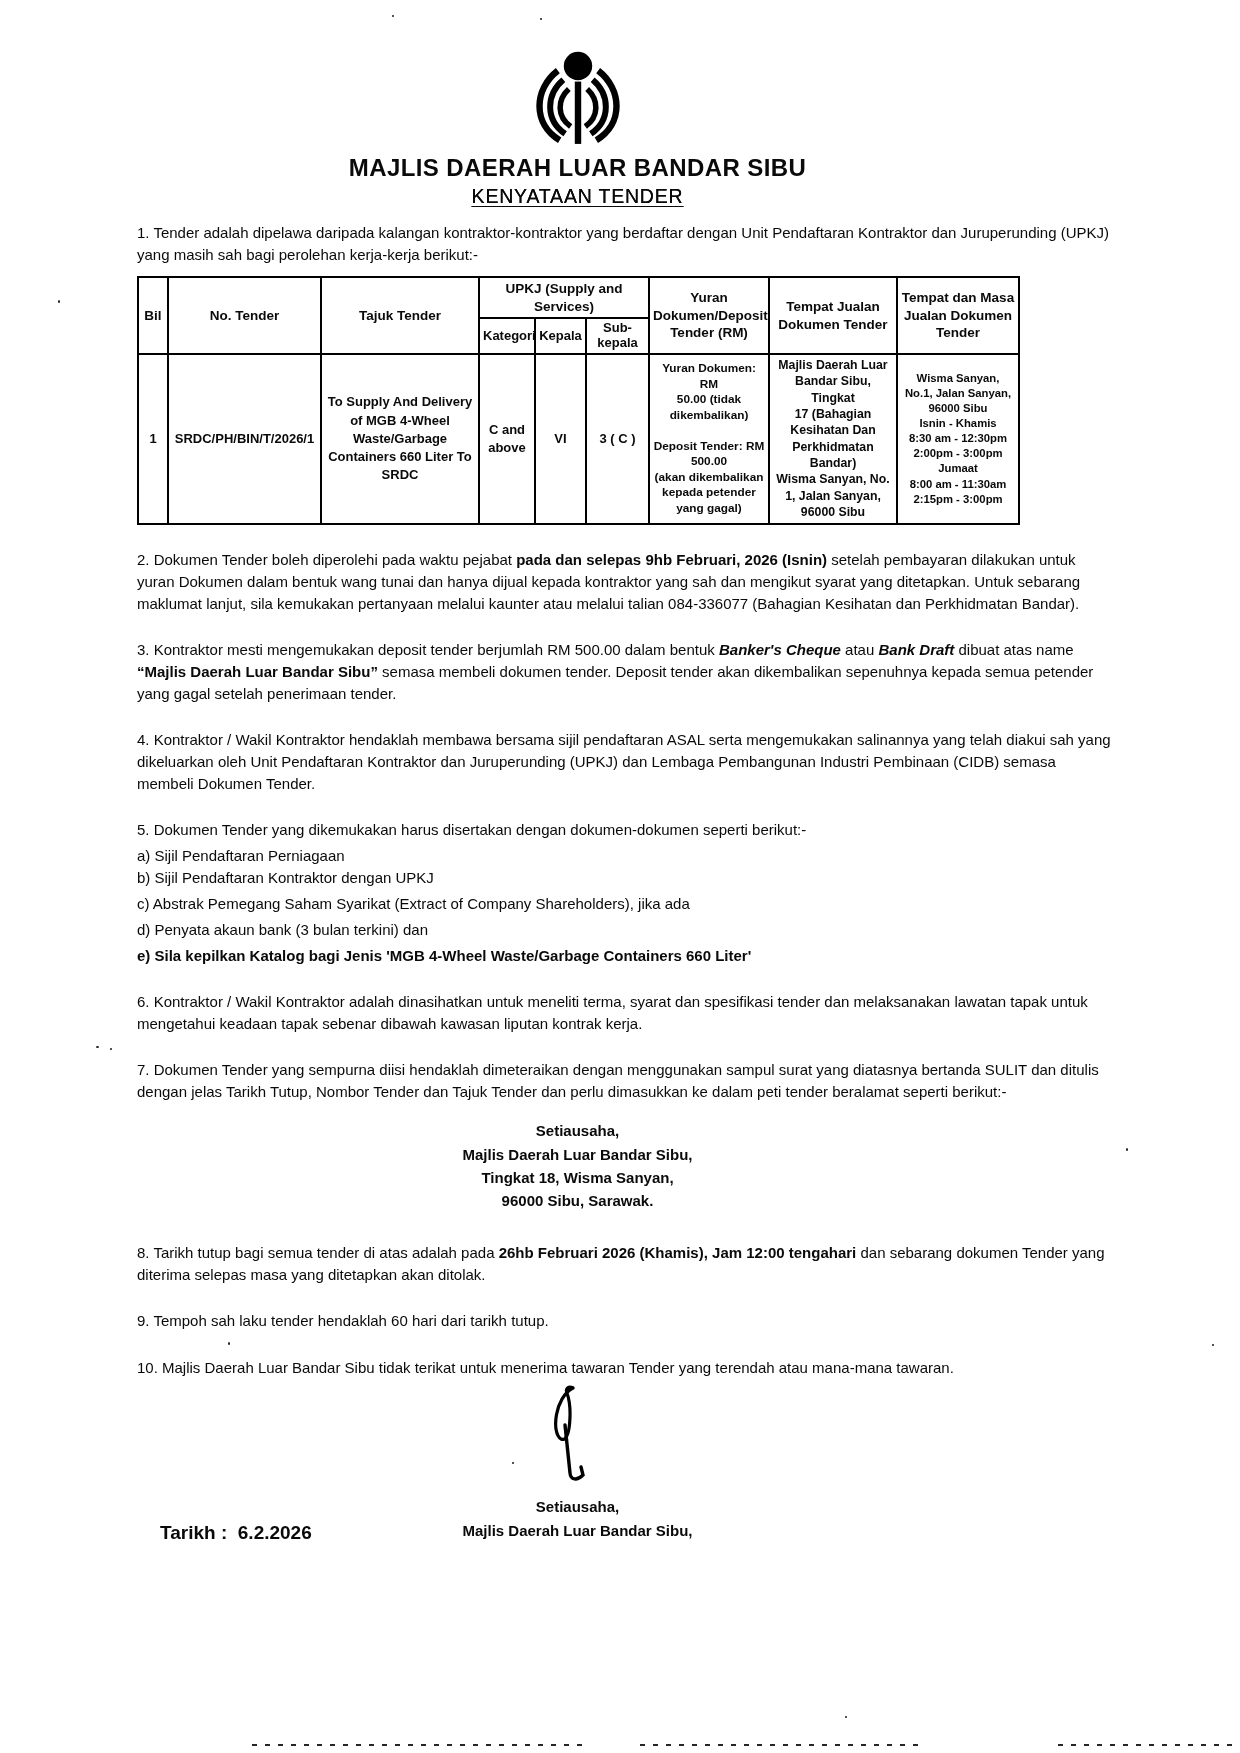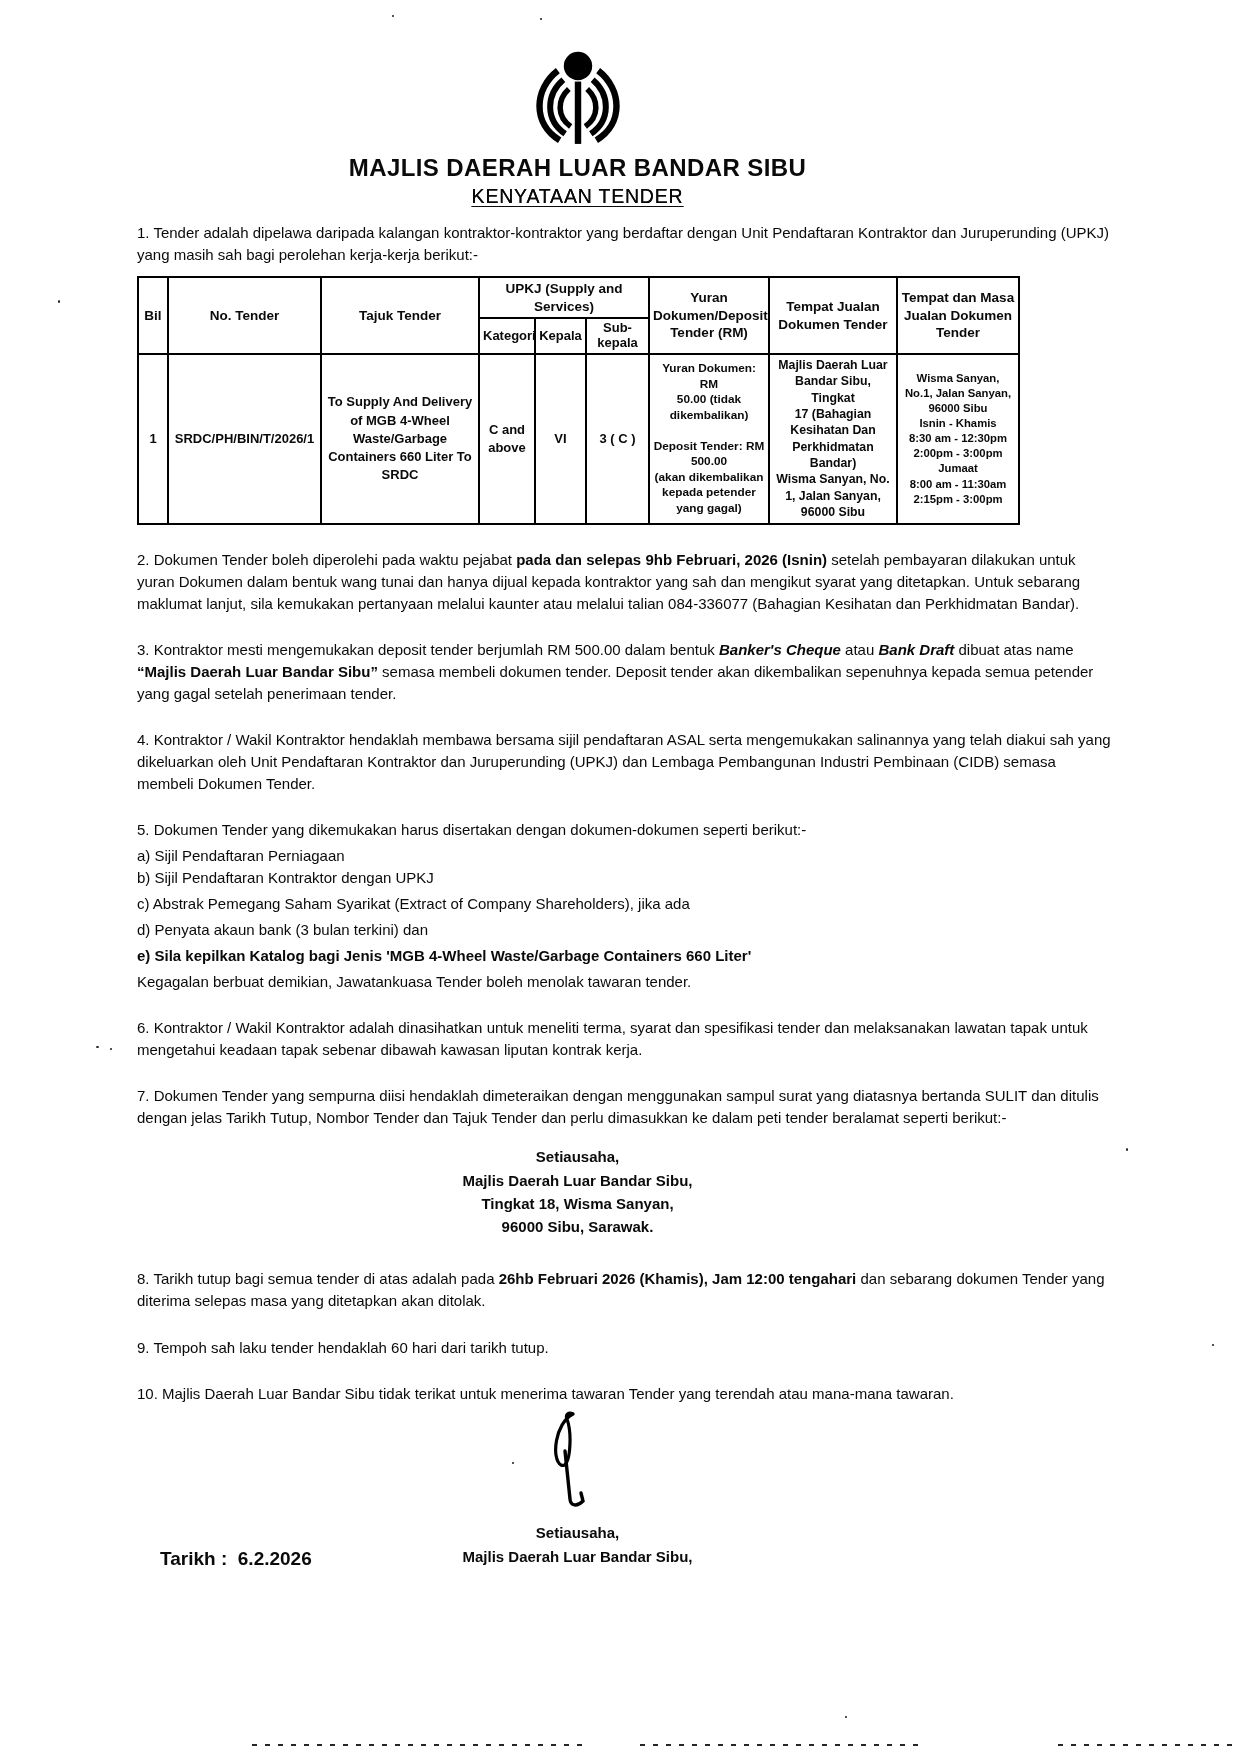--- a/index.html
+++ b/index.html
@@ -161,21 +161,20 @@
     <p class="para gap"><span>3. Kontraktor mesti mengemukakan deposit tender berjumlah RM 500.00 dalam bentuk </span><span class="bi">Banker's Cheque</span><span> atau </span><span class="bi">Bank Draft</span><span> dibuat atas name </span><span class="b">“Majlis Daerah Luar Bandar Sibu”</span><span> semasa membeli dokumen tender. Deposit tender akan dikembalikan sepenuhnya kepada semua petender yang gagal setelah penerimaan tender.</span></p>
 
     <p class="para gap">4. Kontraktor / Wakil Kontraktor hendaklah membawa bersama sijil pendaftaran ASAL serta mengemukakan salinannya yang telah diakui sah yang dikeluarkan oleh Unit Pendaftaran Kontraktor dan Juruperunding (UPKJ) dan Lembaga Pembangunan Industri Pembinaan (CIDB) semasa membeli Dokumen Tender.</p>
 
     <p class="para gap list-line">5. Dokumen Tender yang dikemukakan harus disertakan dengan dokumen-dokumen seperti berikut:-</p>
     <p class="para list-line" style="margin-top:4px">a) Sijil Pendaftaran Perniagaan</p>
     <p class="para list-line" style="">b) Sijil Pendaftaran Kontraktor dengan UPKJ</p>
     <p class="para list-line" style="margin-top:4px">c) Abstrak Pemegang Saham Syarikat (Extract of Company Shareholders), jika ada</p>
     <p class="para list-line" style="margin-top:4px">d) Penyata akaun bank (3 bulan terkini) dan</p>
     <p class="para list-line b" style="margin-top:4px">e) Sila kepilkan Katalog bagi Jenis 'MGB 4-Wheel Waste/Garbage Containers 660 Liter'</p>
-    <p class="para list-line" style="margin-top:4px">Kegagalan berbuat demikian, Jawatankuasa Tender boleh menolak tawaran tender.</p>
 
     <p class="para gap">6. Kontraktor / Wakil Kontraktor adalah dinasihatkan untuk meneliti terma, syarat dan spesifikasi tender dan melaksanakan lawatan tapak untuk mengetahui keadaan tapak sebenar dibawah kawasan liputan kontrak kerja.</p>
 
     <p class="para gap">7. Dokumen Tender yang sempurna diisi hendaklah dimeteraikan dengan menggunakan sampul surat yang diatasnya bertanda SULIT dan ditulis dengan jelas Tarikh Tutup, Nombor Tender dan Tajuk Tender dan perlu dimasukkan ke dalam peti tender beralamat seperti berikut:-</p>
   </div>
 
   <div class="center-col addr">
     <div>Setiausaha,</div>
     <div>Majlis Daerah Luar Bandar Sibu,</div>
     <div>Tingkat 18, Wisma Sanyan,</div>

